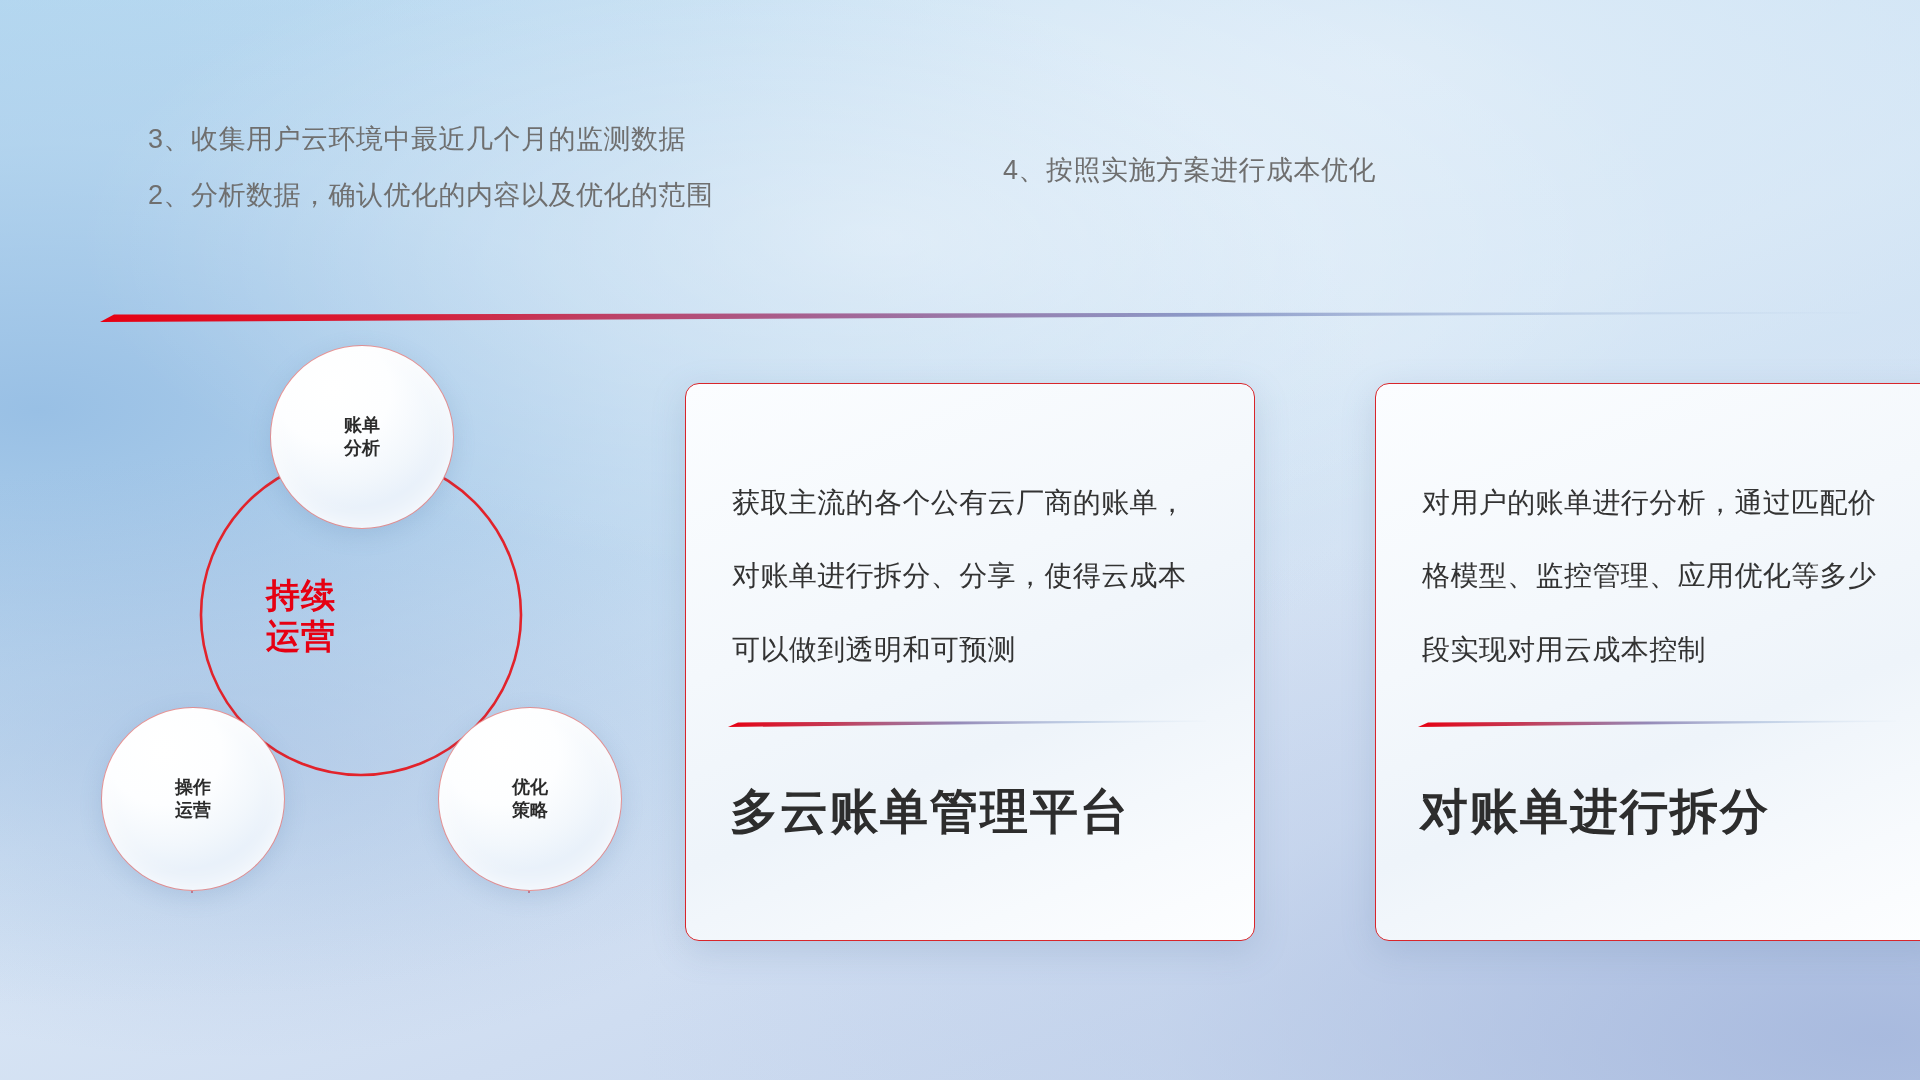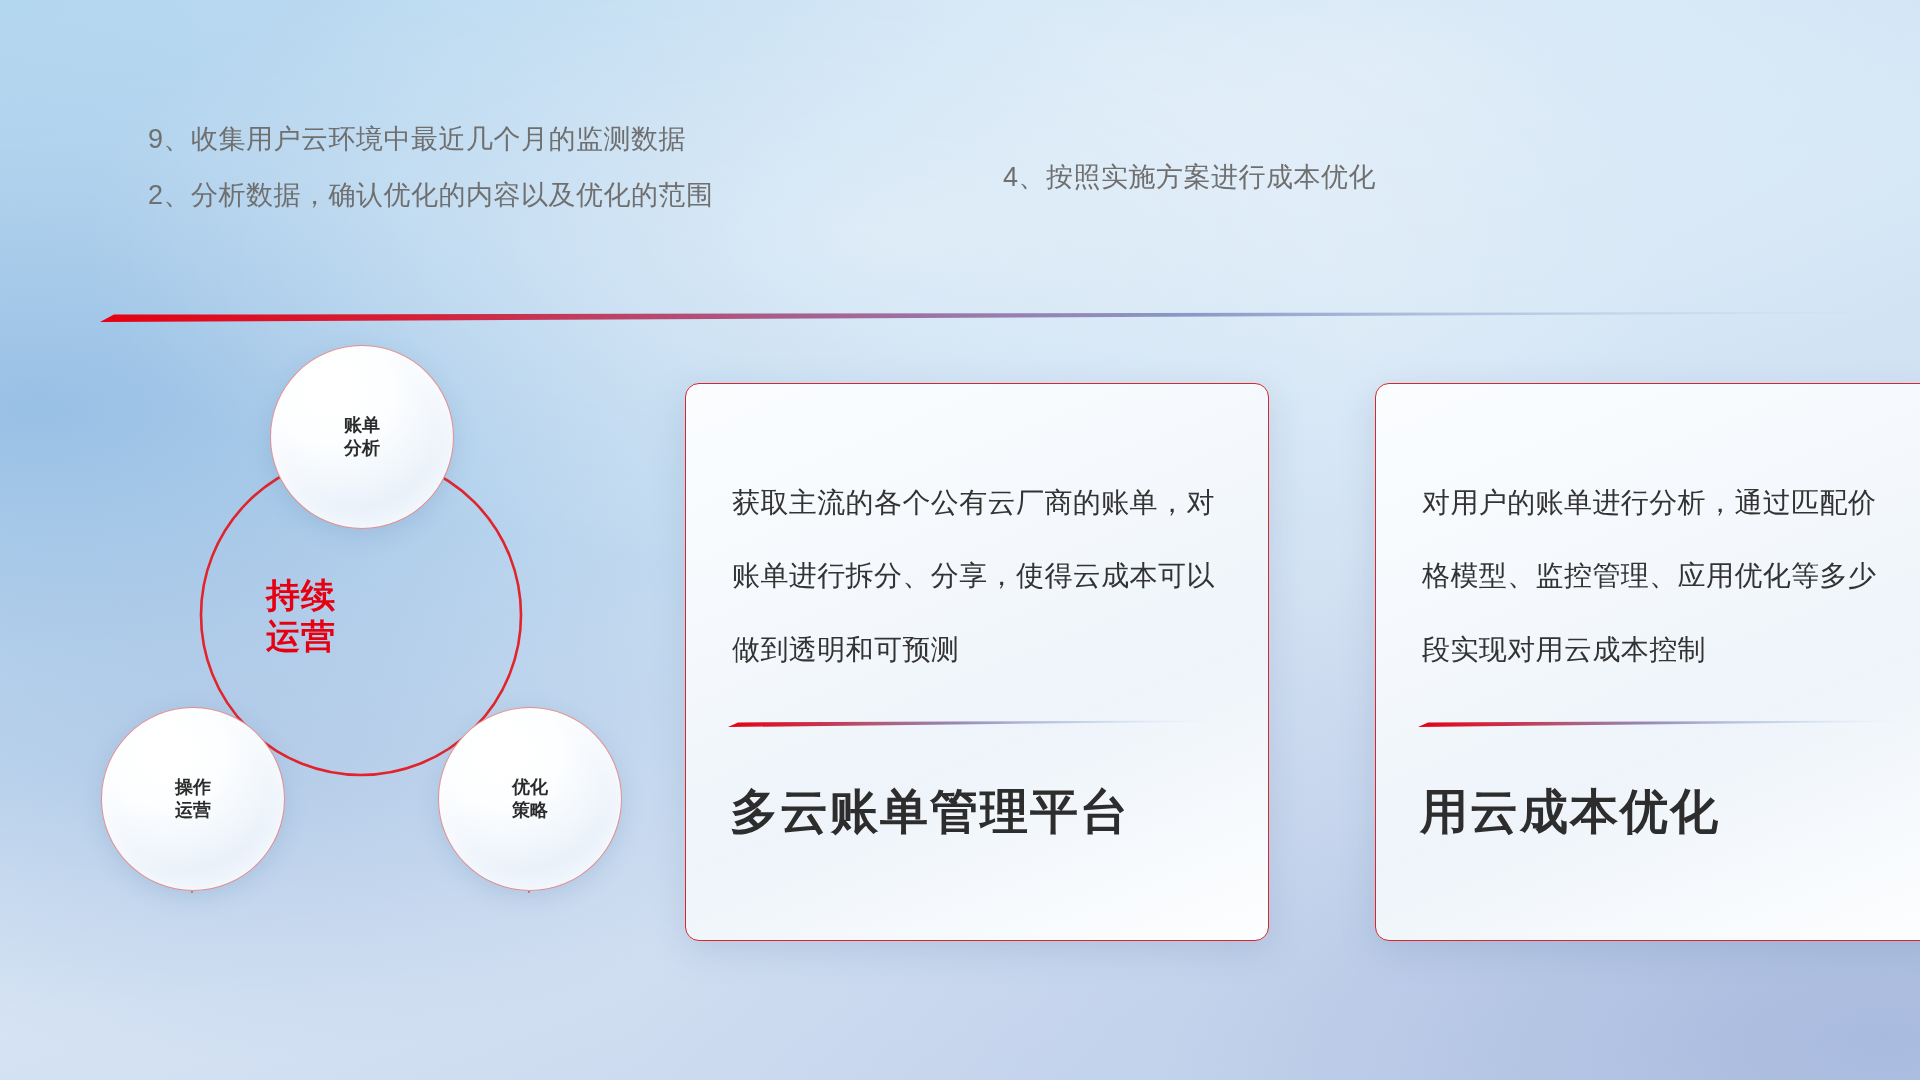--- a/index.html
+++ b/index.html
@@ -43,21 +43,21 @@
     color: #6f6f6f;
     font-size: 27px;
     line-height: 1.0;
     letter-spacing: 0.5px;
     white-space: nowrap;
   }
   .steps .step {
     margin-bottom: 29px;
   }
   #steps-left  { left: 148px; top: 126px; }
-  #steps-right { left: 1003px; top: 164px; }
+  #steps-right { left: 1003px; top: 157px; }
 
   
   #top-rule {
     position: absolute;
     left: 100px;
     top: 311px;
     width: 1760px;
     height: 12px;
     pointer-events: none;
   }
@@ -111,21 +111,21 @@
     position: absolute;
     top: 383px;
     width: 568px;
     height: 556px;
     border-radius: 14px;
     border: 1.4px solid #d8262b;
     background: linear-gradient(158deg, #fbfdff 0%, #f4f8fc 38%, #eef4fa 62%, #f7fafd 84%, #fdfeff 100%);
     box-shadow: 0 10px 34px rgba(96,128,170,0.22);
     overflow: hidden;
   }
-  #card-1 { left: 685px; padding-left: 14px; }
+  #card-1 { left: 685px; }
   #card-2 { left: 1375px; }
 
   .card-body {
     position: absolute;
     left: 46px;
     right: 40px;
     top: 82px;
     color: #333333;
     font-size: 28px;
     line-height: 2.62;
@@ -151,21 +151,21 @@
     letter-spacing: 2px;
     line-height: 1.15;
   }
 </style>
 </head>
 <body>
 
 <div id="slide">
 
   <div class="steps" id="steps-left">
-    <div class="step">9、收集用户云环境中最近几个月的监测数据</div>
+    <div class="step">3、收集用户云环境中最近几个月的监测数据</div>
     <div class="step">2、分析数据，确认优化的内容以及优化的范围</div>
   </div>
 
   <div class="steps" id="steps-right">
     <div class="step">4、按照实施方案进行成本优化</div>
   </div>
 
   <svg id="top-rule" viewBox="0 0 1760 12" preserveAspectRatio="none">
     <defs>
       <linearGradient id="ruleGrad" x1="0" y1="0" x2="1" y2="0">
@@ -250,16 +250,16 @@
           <stop offset="0%" stop-color="#e60012" stop-opacity="1"></stop>
           <stop offset="22%" stop-color="#c02a48" stop-opacity="0.92"></stop>
           <stop offset="48%" stop-color="#7b6ba4" stop-opacity="0.78"></stop>
           <stop offset="72%" stop-color="#92aad0" stop-opacity="0.50"></stop>
           <stop offset="100%" stop-color="#c3d6e9" stop-opacity="0.05"></stop>
         </linearGradient>
       </defs>
       <path d="M0,7 L10,2.4 L478,0.6 L478,1.8 Z" fill="url(#cardGrad2)"></path>
     </svg>
 
-    <div class="card-title">用云成本优化</div>
+    <div class="card-title">对账单进行拆分</div>
   </div>
 
 </div>
 
 </body></html>

